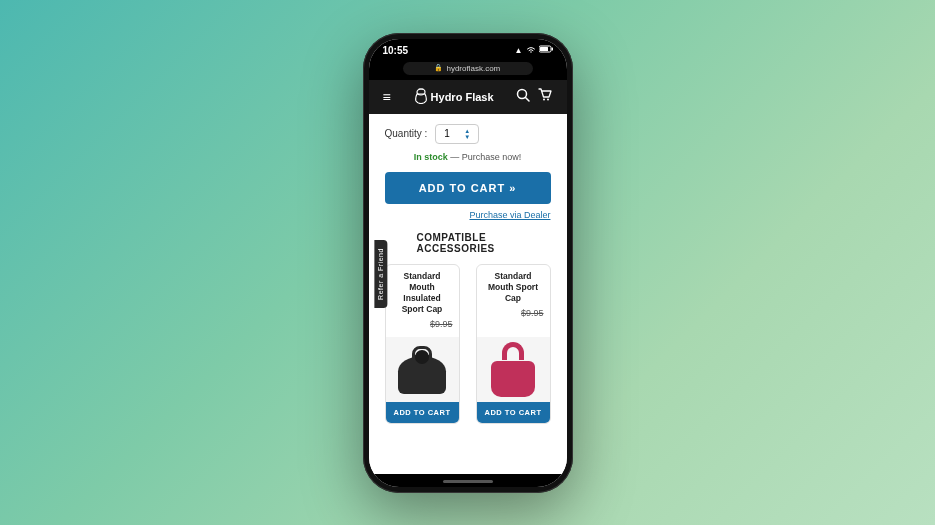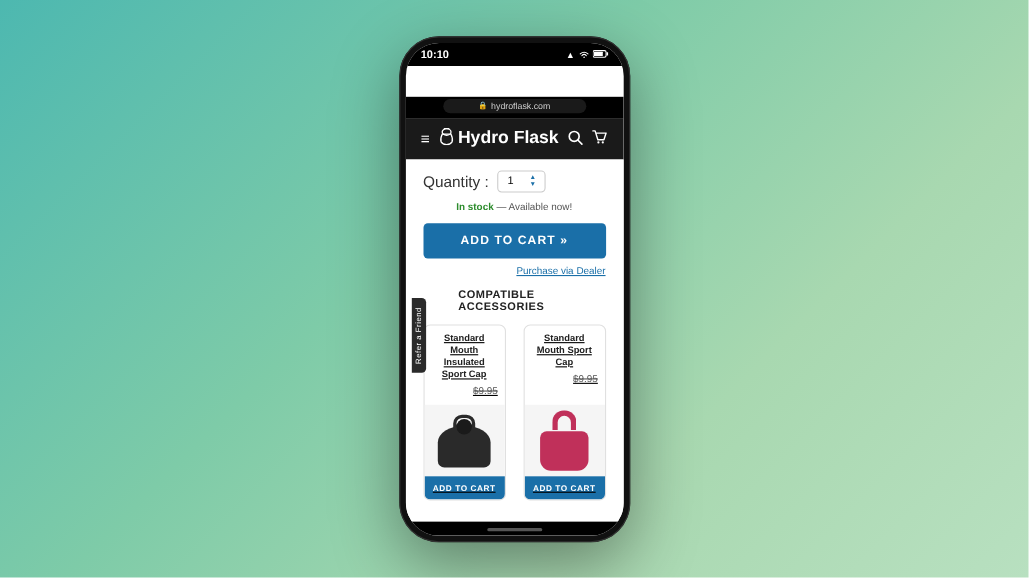--- a/index.html
+++ b/index.html
@@ -60,21 +60,20 @@
       font-size: 8px;
     }
 
     
     .url-bar {
       background: #000;
       padding: 2px 10px 5px;
       display: flex;
       justify-content: center;
       flex-shrink: 0;
-      margin-top: 28px;
     }
 
     .url-pill {
       background: #1a1a1a;
       border-radius: 8px;
       padding: 2px 10px;
       font-size: 8px;
       color: #ccc;
       display: flex;
       align-items: center;
@@ -98,21 +97,21 @@
     }
 
     .nav-hamburger {
       color: #fff;
       font-size: 14px;
       cursor: pointer;
     }
 
     .nav-logo {
       color: #fff;
-      font-size: 16px;
+      font-size: 11px;
       font-weight: 700;
       display: flex;
       align-items: center;
       gap: 3px;
     }
 
     .nav-icons {
       display: flex;
       gap: 8px;
       color: #fff;
@@ -135,21 +134,21 @@
 
     
     .quantity-row {
       display: flex;
       align-items: center;
       gap: 8px;
       margin-bottom: 8px;
     }
 
     .quantity-label {
-      font-size: 14px;
+      font-size: 10px;
       color: #333;
       font-weight: 500;
     }
 
     .quantity-selector {
       border: 1px solid #ccc;
       border-radius: 4px;
       padding: 3px 8px;
       font-size: 10px;
       display: flex;
@@ -221,21 +220,20 @@
       color: #222;
       margin-bottom: 10px;
       text-transform: uppercase;
       margin-left: 32px;
     }
 
     .accessories-grid {
       display: grid;
       grid-template-columns: 1fr 1fr;
       gap: 16px;
-      text-decoration: underline;
     }
 
     .accessory-card {
       border: 1px solid #e0e0e0;
       border-radius: 6px;
       overflow: hidden;
       display: flex;
       flex-direction: column;
     }
 
@@ -385,21 +383,21 @@
       border-radius: 2px;
     }
   </style>
 </head>
 <body>
 
 <div class="phone-outer">
   <div class="phone-screen">
 
     <div class="status-bar">
-      <span class="status-time">10:10</span>
+      <span class="status-time">10:55</span>
       <div class="status-icons">
         <span>▲</span>
         <span>
           <svg width="10" height="8" viewBox="0 0 10 8">
             <path d="M5 7 L5 7" stroke="#fff" stroke-width="1.5" stroke-linecap="round"></path>
             <path d="M3 5.5 Q5 3.5 7 5.5" fill="none" stroke="#fff" stroke-width="1" stroke-linecap="round"></path>
             <path d="M1.5 4 Q5 1 8.5 4" fill="none" stroke="#fff" stroke-width="1" stroke-linecap="round"></path>
           </svg>
         </span>
         <span>
@@ -462,21 +460,21 @@
               <div class="qty-arrows">
                 <span style="color:#1a6fa8;">▲</span>
                 <span style="color:#1a6fa8;">▼</span>
               </div>
             </div>
           </div>
 
           <div class="stock-status">
             <span class="in-stock">In stock</span>
             <span> — </span>
-            <span>Available now!</span>
+            <span>Purchase now!</span>
           </div>
 
           <button class="add-to-cart-btn">
             <span>ADD TO CART</span>
             <span class="btn-arrows">»</span>
           </button>
 
           <div class="purchase-dealer">Purchase via Dealer</div>
 
           <div class="accessories-title">COMPATIBLE ACCESSORIES</div>

